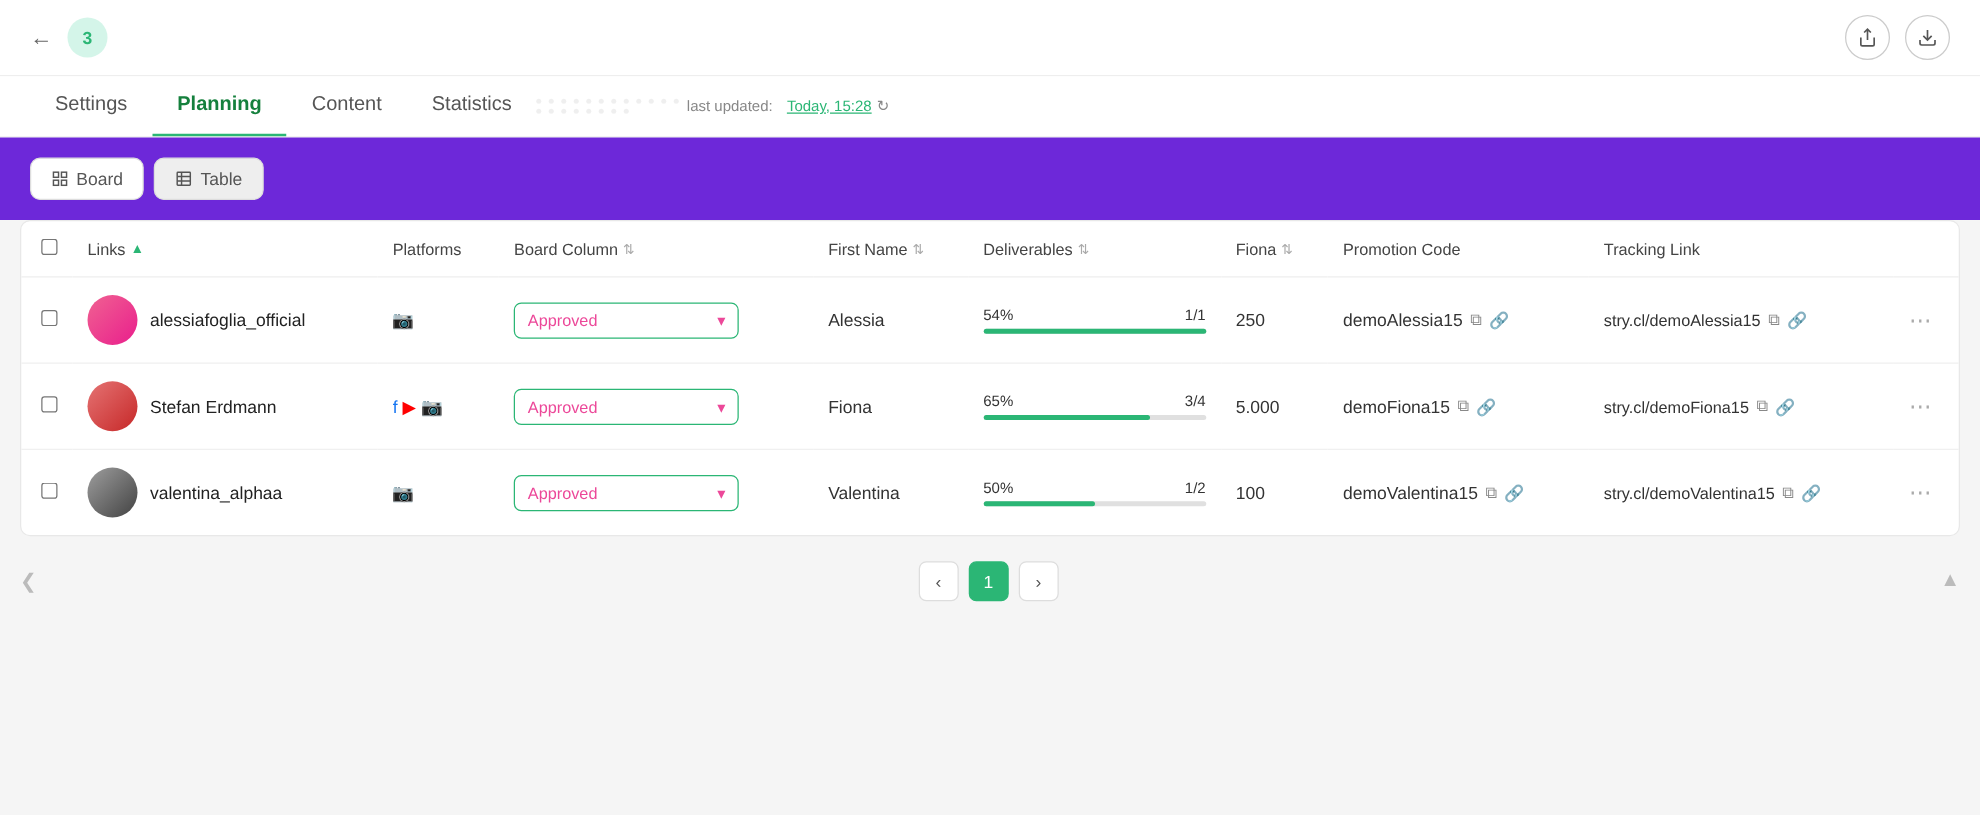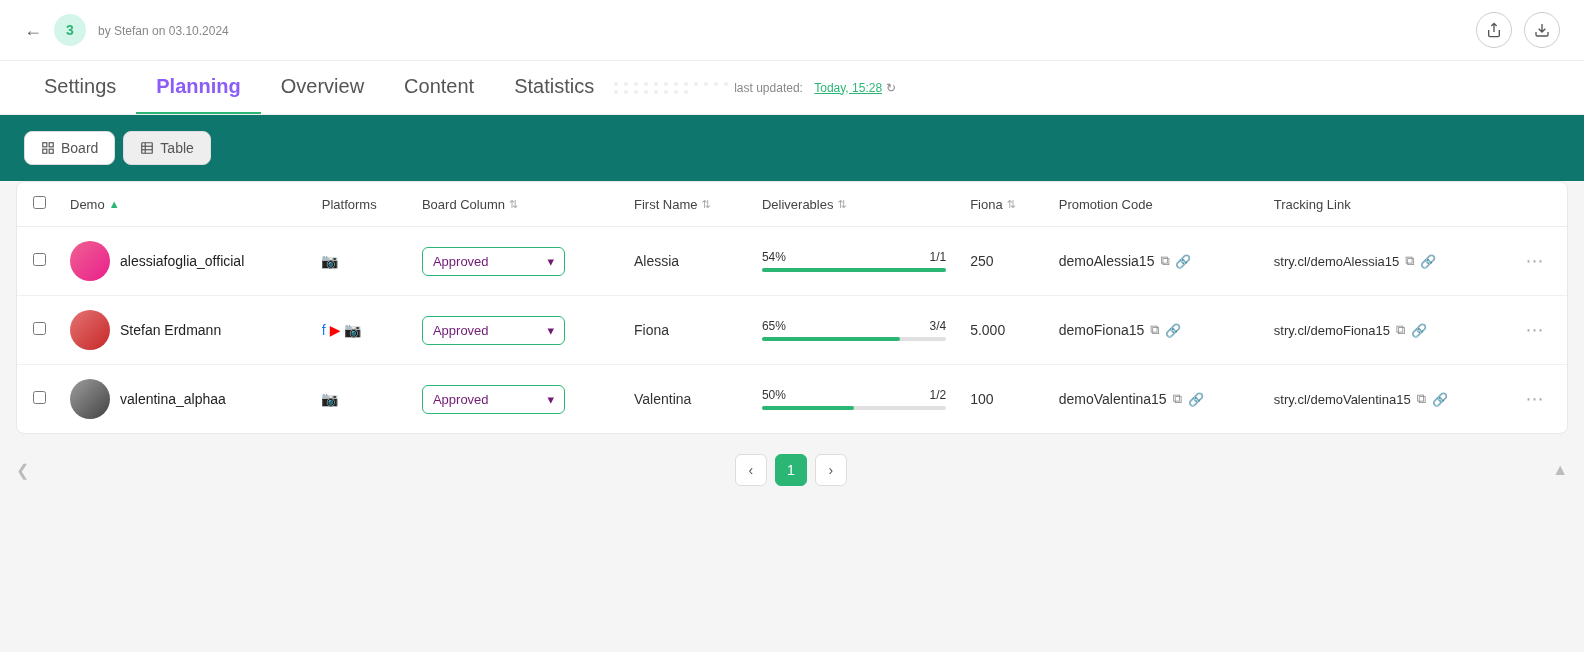--- a/index.html
+++ b/index.html
@@ -23,29 +23,29 @@
       width: 36px; height: 36px; border-radius: 50%; border: 1.5px solid #ccc;
       background: #fff; display: flex; align-items: center; justify-content: center;
       cursor: pointer; color: #555; font-size: 16px;
     }
 
     .nav-tabs {
       display: flex; align-items: center; gap: 0; background: #fff;
       padding: 0 24px; border-bottom: 1px solid #eee;
     }
     .nav-tab {
-      padding: 14px 20px; cursor: pointer; color: #555; font-size: 20px;
+      padding: 14px 20px; cursor: pointer; color: #555; font-size: 16px;
       border-bottom: 2px solid transparent; white-space: nowrap;
       background: none; border-top: none; border-left: none; border-right: none;
     }
-    .nav-tab.active { color: #8b5cf6; border-bottom: 2px solid #2bb675; font-weight: 600; }
+    .nav-tab.active { color: #15803d; border-bottom: 2px solid #2bb675; font-weight: 600; }
 
     .toolbar {
       display: flex; align-items: center; justify-content: space-between;
-      padding: 16px 24px; background: #0f766e;
+      padding: 16px 24px; background: #6d28d9;
     }
     .view-toggle { display: flex; gap: 8px; }
     .view-btn {
       display: flex; align-items: center; gap: 6px;
       padding: 8px 16px; border-radius: 8px; border: 1px solid #ddd;
       background: #fff; cursor: pointer; font-size: 14px; color: #555;
     }
     .view-btn.active { background: #eee; font-weight: 500; }
     .toolbar-right { display: flex; align-items: center; gap: 10px; }
     .search-box {
@@ -87,22 +87,22 @@
       background: #ddd; flex-shrink: 0; overflow: hidden; display: flex;
       align-items: center; justify-content: center; font-size: 16px;
     }
     .creator-name { font-weight: 500; color: #222; }
 
     .platform-icons { display: flex; gap: 4px; align-items: center; }
     .platform-icon { font-size: 14px; }
 
     .status-badge {
       display: inline-flex; align-items: center; justify-content: space-between;
-      width: 143px; padding: 6px 10px; border-radius: 6px;
-      border: 1.5px solid #2bb675; color: #701a75; font-size: 13px; cursor: pointer;
+      width: 180px; padding: 6px 10px; border-radius: 6px;
+      border: 1.5px solid #2bb675; color: #ec4899; font-size: 13px; cursor: pointer;
     }
 
     .progress-cell { min-width: 140px; }
     .progress-header { display: flex; justify-content: space-between; margin-bottom: 4px; font-size: 12px; color: #333; }
     .progress-bar-bg { height: 4px; background: #e0e0e0; border-radius: 2px; }
     .progress-bar-fill { height: 4px; border-radius: 2px; background: #2bb675; }
 
     .cost-cell { color: #333; font-weight: 400; }
 
     .promo-cell { display: flex; align-items: center; gap: 6px; }
@@ -151,41 +151,39 @@
     }
   </style>
 </head>
 <body>
 
 <div class="top-bar">
   <div class="top-bar-left">
     <button class="back-btn">←</button>
     <div class="step-badge">3</div>
     <div>
-      <div class="campaign-subtitle">by Stefan on 03.10.2024</div>
     </div>
   </div>
   <div class="top-bar-right">
     <button class="icon-btn">
       <svg width="16" height="16" viewBox="0 0 24 24" fill="none" stroke="currentColor" stroke-width="2">
           <path d="M4 12v8a2 2 0 002 2h12a2 2 0 002-2v-8M16 6l-4-4-4 4M12 2v13"></path>
         </svg>
     </button>
     <button class="icon-btn">
       <svg width="16" height="16" viewBox="0 0 24 24" fill="none" stroke="currentColor" stroke-width="2">
           <path d="M21 15v4a2 2 0 01-2 2H5a2 2 0 01-2-2v-4M7 10l5 5 5-5M12 15V3"></path>
         </svg>
     </button>
   </div>
 </div>
 
 <div class="nav-tabs">
   <button class="nav-tab">Settings</button>
   <button class="nav-tab active">Planning</button>
-  <button class="nav-tab">Overview</button>
   <button class="nav-tab">Content</button>
   <button class="nav-tab">Statistics</button>
   <div style="flex:1; display:flex; justify-content:flex-start; align-items:center; gap:4px; padding-right: 8px;">
     <div style="display:grid; grid-template-columns: repeat(12, 6px); gap: 4px; opacity:0.3;">
       <div class="dot"></div>
         <div class="dot"></div>
         <div class="dot"></div>
         <div class="dot"></div>
       <div class="dot"></div>
         <div class="dot"></div>
@@ -237,21 +235,21 @@
 <div class="main-content">
   <div class="table-container">
     <table>
       <thead>
         <tr>
           <th>
             <input type="checkbox" style="">
           </th>
           <th>
             <div class="th-sort">
-              <span>Demo</span>
+              <span>Links</span>
               <span class="sort-icon">▲</span>
             </div>
           </th>
           <th>Platforms</th>
           <th>
             <div class="th-sort">
               <span>Board Column</span>
               <span style="color:#aaa; font-size:11px;">⇅</span>
             </div>
           </th>

